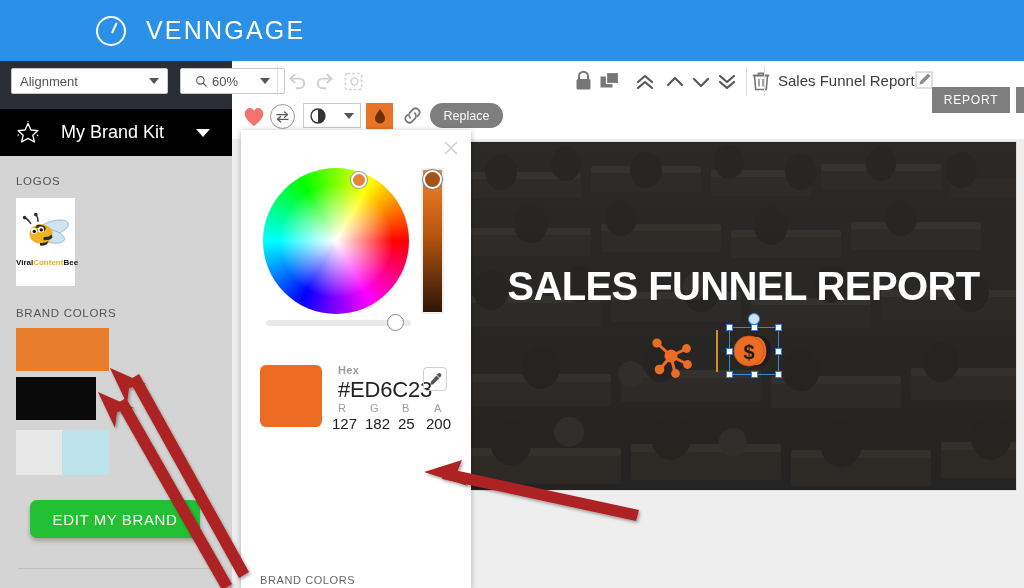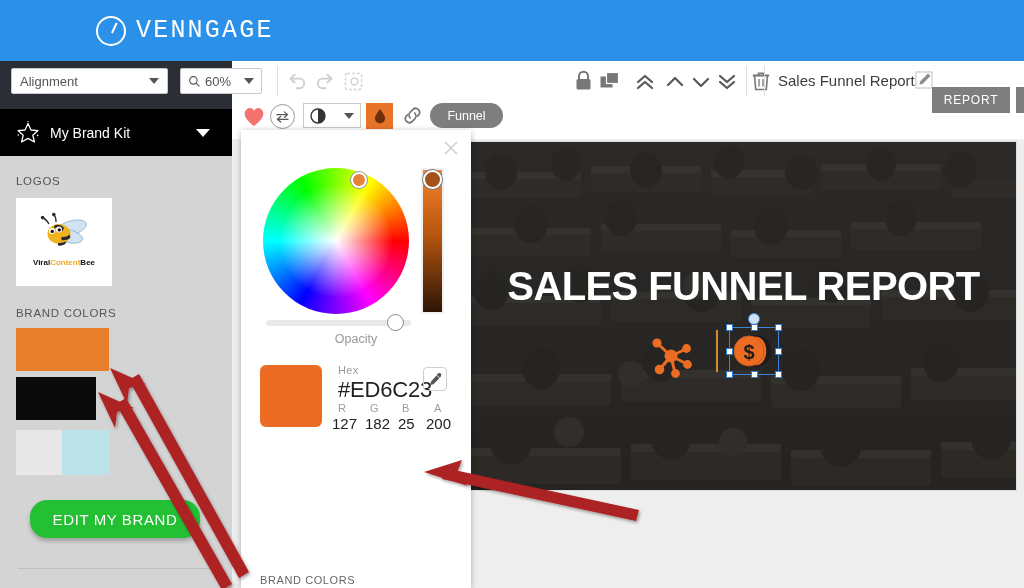--- a/index.html
+++ b/index.html
@@ -12,63 +12,63 @@
   .abs{position:absolute;}
 
   
   #topnav{
     left:0;top:0;width:1024px;height:61px;background:#2b91e8;
     display:flex;align-items:center;
   }
   #logo-wrap{display:flex;align-items:center;margin-left:96px;}
   #logo-mark{width:30px;height:30px;border:2px solid #ffffff;border-radius:50%;position:relative;box-sizing:border-box;}
   #logo-mark:before{content:"";position:absolute;left:13px;top:4px;width:2px;height:11px;background:#fff;transform:rotate(25deg);transform-origin:bottom center;}
-  #logo-text{color:#fff;font-size:25px;letter-spacing:2.2px;margin-left:10px;font-weight:400;font-family:Liberation Mono, monospace;}
+  #logo-text{color:#fff;font-size:25px;letter-spacing:2.2px;margin-left:20px;font-weight:400;}
   #topnav-links{display:flex;align-items:center;margin-left:auto;}
   .navlink{color:#ffffff;font-size:14.5px;letter-spacing:.5px;margin-right:30px;white-space:nowrap;}
   .caret-down{display:inline-block;width:0;height:0;border-left:4.5px solid transparent;border-right:4.5px solid transparent;border-top:5px solid #fff;margin-left:5px;vertical-align:2px;}
 
   
   #sidebar-top{left:0;top:61px;width:232px;height:48px;background:#2b2f35;}
   #hamburger{position:absolute;right:24px;top:14px;width:26px;}
   #hamburger i{display:block;height:3px;background:#fff;margin-bottom:5px;border-radius:1px;}
   #brandkit-header{left:0;top:109px;width:232px;height:47px;background:#000;display:flex;align-items:center;}
   #brandkit-star{margin-left:15px;width:26px;height:26px;}
-  #brandkit-label{color:#fff;font-size:14px;margin-left:9px;}
+  #brandkit-label{color:#fff;font-size:18px;margin-left:20px;}
   #brandkit-caret{margin-left:auto;margin-right:22px;width:0;height:0;border-left:7px solid transparent;border-right:7px solid transparent;border-top:8px solid #fff;}
 
   
   #sidepanel{left:0;top:156px;width:232px;height:432px;background:#d4d4d4;}
   .side-section-label{color:#555;font-size:11.5px;letter-spacing:.7px;}
   #logos-label{left:16px;top:175px;}
-  #logo-tile{left:16px;top:198px;width:96px;height:88px;background:#fff;}
+  #logo-tile{left:16px;top:198px;width:59px;height:88px;background:#fff;}
   #logo-bee{position:absolute;left:50%;top:14px;transform:translateX(-50%);}
   #logo-cap{position:absolute;left:0;right:0;top:60px;text-align:center;font-size:8px;font-weight:bold;font-family:"Liberation Sans",sans-serif;}
   .cap-k{color:#111;}
   .cap-o{color:#f0a92b;}
   #brandcolors-label{left:16px;top:307px;}
   #bc-1{left:16px;top:328px;width:93px;height:43px;background:#e87e2c;}
   #bc-2{left:16px;top:377px;width:80px;height:43px;background:#0a0a0a;}
   #bc-3{left:16px;top:430px;width:46px;height:45px;background:#e8e8e8;}
   #bc-4{left:62px;top:430px;width:47px;height:45px;background:#bde3ea;}
   #edit-brand-btn{
-    left:30px;top:500px;width:170px;height:38px;background:#22c032;border-radius:17px;
+    left:30px;top:500px;width:170px;height:38px;background:#22c032;border-radius:7px;
     color:#fff;font-size:15px;letter-spacing:.6px;display:flex;align-items:center;justify-content:center;
     box-shadow:0 3px 4px rgba(0,0,0,.25);
   }
   #side-divider{left:18px;top:568px;width:196px;height:1px;background:#bfbfbf;}
 
   
   #toolbar{left:232px;top:61px;width:792px;height:78px;background:#fff;border-bottom:1px solid #e2e2e2;}
   .tb-select{
     position:absolute;height:26px;border:1px solid #c9c9c9;background:#fff;border-radius:2px;
     display:flex;align-items:center;font-size:13px;color:#555;box-sizing:border-box;
   }
   #sel-alignment{left:11px;top:68px;width:157px;padding:0 8px;}
-  #sel-zoom{left:180px;top:68px;width:82px;padding:0 7px;}
+  #sel-zoom{left:180px;top:68px;width:105px;padding:0 14px;}
   .sel-caret{margin-left:auto;width:0;height:0;border-left:5px solid transparent;border-right:5px solid transparent;border-top:6px solid #555;}
   .tb-icon{position:absolute;color:#777;}
   #tb-sep1{left:277px;top:66px;width:1px;height:30px;background:#dddddd;}
   #tb-sep2{left:764px;top:66px;width:1px;height:30px;background:#dddddd;}
   #tb-sep3{left:534px;top:66px;width:1px;height:30px;background:#dddddd;}
   #doc-title{left:778px;top:72px;font-size:15px;color:#3c3c3c;white-space:nowrap;}
   #publish-btn{
     left:932px;top:87px;width:78px;height:26px;background:#7e7e7e;color:#fff;font-size:12px;letter-spacing:.8px;
     display:flex;align-items:center;justify-content:center;
   }
@@ -111,21 +111,21 @@
         #00ff00 240deg, #ffff00 300deg, #ff0000 360deg);
   }
   #wheel-knob{position:absolute;left:110px;top:42px;width:16px;height:16px;border-radius:50%;background:#e8823a;border:2px solid #fff;box-sizing:border-box;box-shadow:0 0 0 1px #999;}
   #valuebar{position:absolute;left:180px;top:38px;width:23px;height:146px;border:2px solid #f0f0f0;box-sizing:border-box;
     background:linear-gradient(to bottom,#f5822a 0%,#b8560f 45%,#2c1506 100%);}
   #valuebar-knob{position:absolute;left:182px;top:40px;width:19px;height:19px;border-radius:50%;background:#a4521a;border:2px solid #fff;box-sizing:border-box;box-shadow:0 0 0 1px #7a7a7a;}
   #opacity-track{position:absolute;left:25px;top:190px;width:145px;height:6px;border-radius:3px;background:#e9e9e9;}
   #opacity-knob{position:absolute;left:146px;top:184px;width:17px;height:17px;border-radius:50%;background:#fff;border:1px solid #888;box-sizing:border-box;}
   #opacity-label{position:absolute;left:0;right:0;top:202px;text-align:center;font-size:12.5px;color:#999;}
   #swatch-big{position:absolute;left:19px;top:235px;width:62px;height:62px;background:#ed6c23;border-radius:6px;}
-  #hex-label{position:absolute;left:97px;top:234px;font-size:11px;color:#9d9d9d;letter-spacing:.3px;}
+  #hex-label{position:absolute;left:97px;top:234px;font-size:11px;color:#9d9d9d;letter-spacing:.3px;font-weight:bold;}
   #hex-value{position:absolute;left:97px;top:247px;font-size:22px;color:#222;letter-spacing:-.2px;}
   #eyedropper{position:absolute;left:182px;top:237px;width:24px;height:24px;border:1px solid #cfcfcf;border-radius:4px;box-sizing:border-box;display:flex;align-items:center;justify-content:center;}
   .rgb-k{position:absolute;top:272px;font-size:11px;color:#9d9d9d;}
   .rgb-v{position:absolute;top:285px;font-size:15px;color:#222;}
   #bclabel{position:absolute;left:19px;top:444px;font-size:11px;color:#666;letter-spacing:.6px;}
 
   
   #arrows{left:0;top:0;width:1024px;height:588px;pointer-events:none;}
 </style>
 </head>
@@ -275,21 +275,21 @@
 </div>
 <div id="colorbtn" class="abs">
   <svg width="12" height="16" viewBox="0 0 12 16">
     <path d="M6 1 C6 1 11 7.2 11 10.4 A5 5 0 0 1 1 10.4 C1 7.2 6 1 6 1 Z" fill="#6d2f0c"></path>
   </svg>
 </div>
 <svg id="linkbtn" class="abs" width="21" height="21" viewBox="0 0 22 22">
   <path d="M8.6 13.4 a4.2 4.2 0 0 1 0 -5.9 l3 -3 a4.2 4.2 0 0 1 5.9 5.9 l-1.4 1.4" fill="none" stroke="#777" stroke-width="1.8" stroke-linecap="round"></path>
   <path d="M13.4 8.6 a4.2 4.2 0 0 1 0 5.9 l-3 3 a4.2 4.2 0 0 1 -5.9 -5.9 l1.4 -1.4" fill="none" stroke="#777" stroke-width="1.8" stroke-linecap="round"></path>
 </svg>
-<div id="replace-btn" class="abs">Funnel</div>
+<div id="replace-btn" class="abs">Replace</div>
 
 <div id="canvas-area" class="abs"></div>
 <div id="canvas-page" class="abs">
   <svg id="canvas-photo" viewBox="0 0 545 348" preserveAspectRatio="none">
     <defs>
       <linearGradient id="dk" x1="0" y1="0" x2="0" y2="1">
         <stop offset="0" stop-color="#343231"></stop>
           <stop offset="1" stop-color="#2a2826"></stop>
       </linearGradient>
     </defs>
@@ -424,21 +424,20 @@
   <svg id="picker-close" viewBox="0 0 16 16">
     <line x1="2" y1="2" x2="14" y2="14" stroke="#cdcdcd" stroke-width="1.5"></line>
     <line x1="14" y1="2" x2="2" y2="14" stroke="#cdcdcd" stroke-width="1.5"></line>
   </svg>
   <div id="wheel"></div>
   <div id="wheel-knob"></div>
   <div id="valuebar"></div>
   <div id="valuebar-knob"></div>
   <div id="opacity-track"></div>
   <div id="opacity-knob"></div>
-  <div id="opacity-label">Opacity</div>
 
   <div id="swatch-big"></div>
   <div id="hex-label">Hex</div>
   <div id="hex-value">#ED6C23</div>
   <div id="eyedropper">
     <svg width="15" height="15" viewBox="0 0 16 16">
       <path d="M10.6 1.6 a2.2 2.2 0 0 1 3.1 3.1 l-1.3 1.3 l-3.1 -3.1 Z" fill="#555"></path>
       <path d="M9 3.6 l3.1 3.1 l-6.4 6.4 l-3.4 .8 l.8 -3.4 Z" fill="#555"></path>
     </svg>
   </div>

